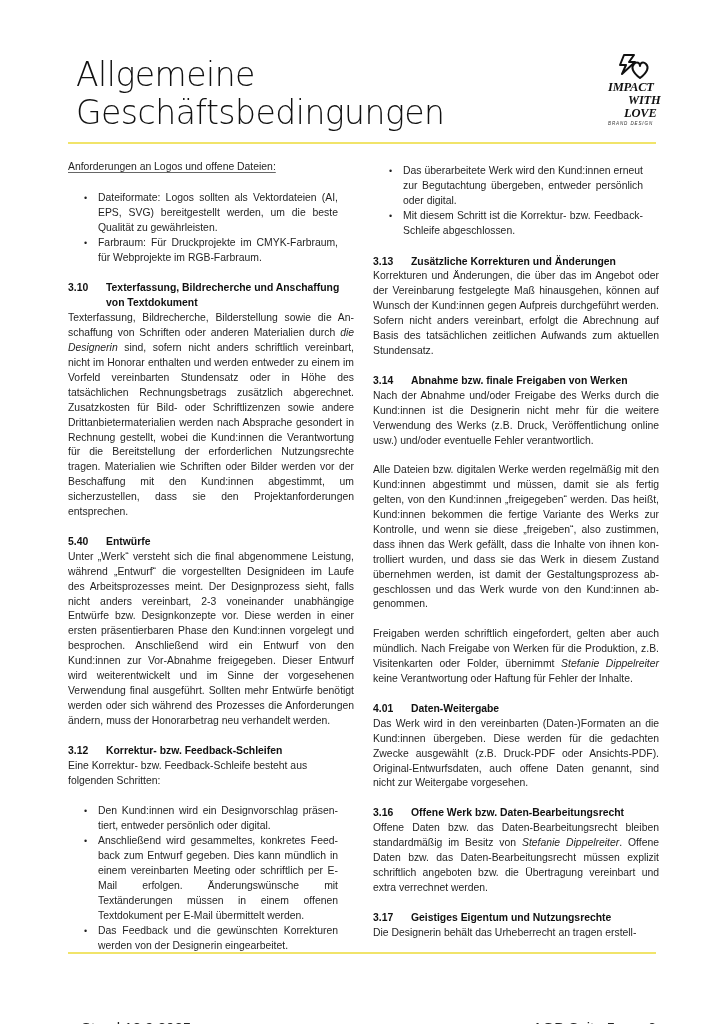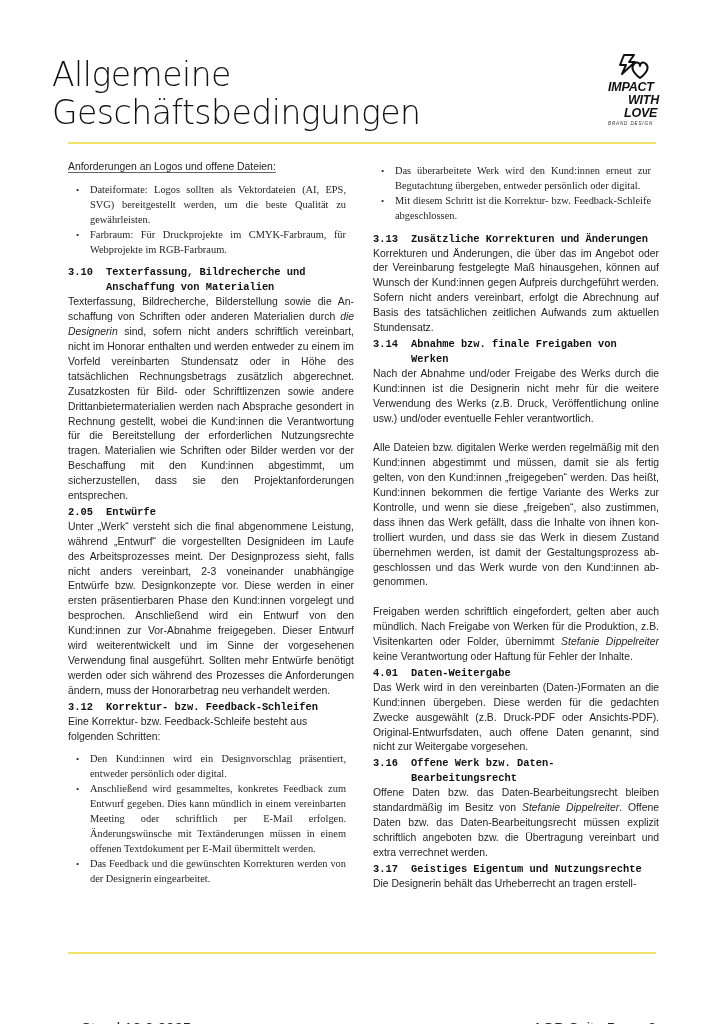--- a/index.html
+++ b/index.html
@@ -1,41 +1,41 @@
 <!DOCTYPE html>
 <html><head>
 <meta charset="utf-8">
 <style>
   html, body { margin: 0; padding: 0; background: #ffffff; }
   body { width: 724px; height: 1024px; position: relative; overflow: hidden;
          font-family: "Liberation Sans", sans-serif; color: #1a1a1a; }
-  .title { position: absolute; left: 52px; top: 56px; font-size: 33px; line-height: 38px;
+  .title { position: absolute; left: 76px; top: 56px; font-size: 33px; line-height: 38px;
            font-weight: 300; font-family: "DejaVu Sans", sans-serif; letter-spacing: -0.5px; color: #111; }
   .title .line { display: block; }
   .logo { position: absolute; left: 604px; top: 54px; width: 70px; height: 80px; }
   .logo .mark { position: absolute; left: 14px; top: 0; }
   .logo .w { position: absolute; font-weight: 900; font-style: italic; font-size: 12.5px; line-height: 12px;
-             font-family: Liberation Sans, sans-serif; color: #111; letter-spacing: -0.2px; }
+             font-family: Liberation Serif, serif; color: #111; letter-spacing: -0.2px; }
   .logo .w1 { left: 4px; top: 27px; }
   .logo .w2 { left: 24px; top: 40px; }
   .logo .w3 { left: 20px; top: 53px; }
   .logo .sub { position: absolute; left: 4px; top: 67px; font-size: 4.5px; letter-spacing: 0.9px;
                font-style: italic; color: #333; font-family: "Liberation Sans", sans-serif; }
   .rule { position: absolute; left: 68px; width: 588px; height: 1.5px; background: #f1e46a; }
   .rule.top { top: 142px; }
   .rule.bottom { top: 952px; }
   .col { position: absolute; top: 160px; width: 286px; font-size: 10.4px; line-height: 14.9px; color: #1f1f1f; }
   .col.left { left: 68px; }
   .col.right { left: 373px; }
   p { margin: 0; text-align: justify; hyphens: manual; }
   .underline { text-decoration: underline; text-underline-offset: 2px; text-decoration-color: #666; }
-  ul { margin: 8px; padding: 0; list-style: none; font-family: Liberation Serif, serif; }
+  ul { margin: 16px; padding: 0; list-style: none; }
   li { position: relative; padding-left: 14px; text-align: justify; }
   li::before { content: "•"; position: absolute; left: 0; top: 0; font-size: 9px; }
-  .sec { display: flex; font-weight: bold; color: #111; margin-top: 1px; font-family: Liberation Mono, monospace; }
+  .sec { display: flex; font-weight: bold; color: #111; margin-top: 15px; }
   .sec .num { width: 38px; flex: none; }
   .sec .ttl { flex: 1; }
   .gap { height: 14.9px; }
   em { font-style: italic; }
   .footer { position: absolute; top: 1019px; font-size: 15px; color: #222; margin-left: 13px; }
   .footer.left { left: 68px; }
   .footer.right { right: 68px; }
 </style>
 </head>
 <body>
@@ -60,26 +60,26 @@
 
 <div class="col left">
   <p class="underline">Anforderungen an Logos und offene Dateien:</p>
   <ul>
     <li>Dateiformate: Logos sollten als Vektordateien (AI, EPS, SVG) bereitgestellt werden, um die beste Quali­tät zu gewährleisten.</li>
     <li>Farbraum: Für Druckprojekte im CMYK-Farbraum, für Webprojekte im RGB-Farbraum.</li>
   </ul>
 
   <div class="sec">
     <span class="num">3.10</span>
-    <span class="ttl">Texterfassung, Bildrecherche und Anschaffung von Materialien</span>
+    <span class="ttl">Texterfassung, Bildrecherche und Anschaffung von Textdokument</span>
   </div>
   <p><span>Texterfassung, Bildrecherche, Bilderstellung sowie die An­schaffung von Schriften oder anderen Materialien durch </span><em>die Designerin</em><span> sind, sofern nicht anders schriftlich verein­bart, nicht im Honorar enthalten und werden entweder zu einem im Vorfeld vereinbarten Stundensatz oder in Höhe des tatsächlichen Rechnungsbetrags zusätzlich abge­rechnet. Zusatzkosten für Bild- oder Schriftlizenzen sowie andere Drittanbietermaterialien werden nach Absprache gesondert in Rechnung gestellt, wobei die Kund:innen die Verantwortung für die Bereitstellung der erforderlichen Nutzungsrechte tragen. Materialien wie Schriften oder Bilder werden vor der Beschaffung mit den Kund:innen abgestimmt, um sicherzustellen, dass sie den Projektan­forderungen entsprechen.</span></p>
 
   <div class="sec">
-    <span class="num">2.05</span>
+    <span class="num">5.40</span>
     <span class="ttl">Entwürfe</span>
   </div>
   <p>Unter „Werk“ versteht sich die final abgenommene Leis­tung, während „Entwurf“ die vorgestellten Designideen im Laufe des Arbeitsprozesses meint. Der Designprozess sieht, falls nicht anders vereinbart, 2-3 voneinander unab­hängige Entwürfe bzw. Designkonzepte vor. Diese werden in einer ersten präsentierbaren Phase den Kund:innen vor­gelegt und besprochen. Anschließend wird ein Entwurf von den Kund:innen zur Vor-Abnahme freigegeben. Dieser Entwurf wird weiterentwickelt und im Sinne der vorgese­henen Verwendung final ausgeführt. Sollten mehr Ent­würfe benötigt werden oder sich während des Prozesses die Anforderungen ändern, muss der Honorarbetrag neu verhandelt werden.</p>
 
   <div class="sec">
     <span class="num">3.12</span>
     <span class="ttl">Korrektur- bzw. Feedback-Schleifen</span>
   </div>
   <p style="text-align:left">Eine Korrektur- bzw. Feedback-Schleife besteht aus folgenden Schritten:</p>
   <ul>

